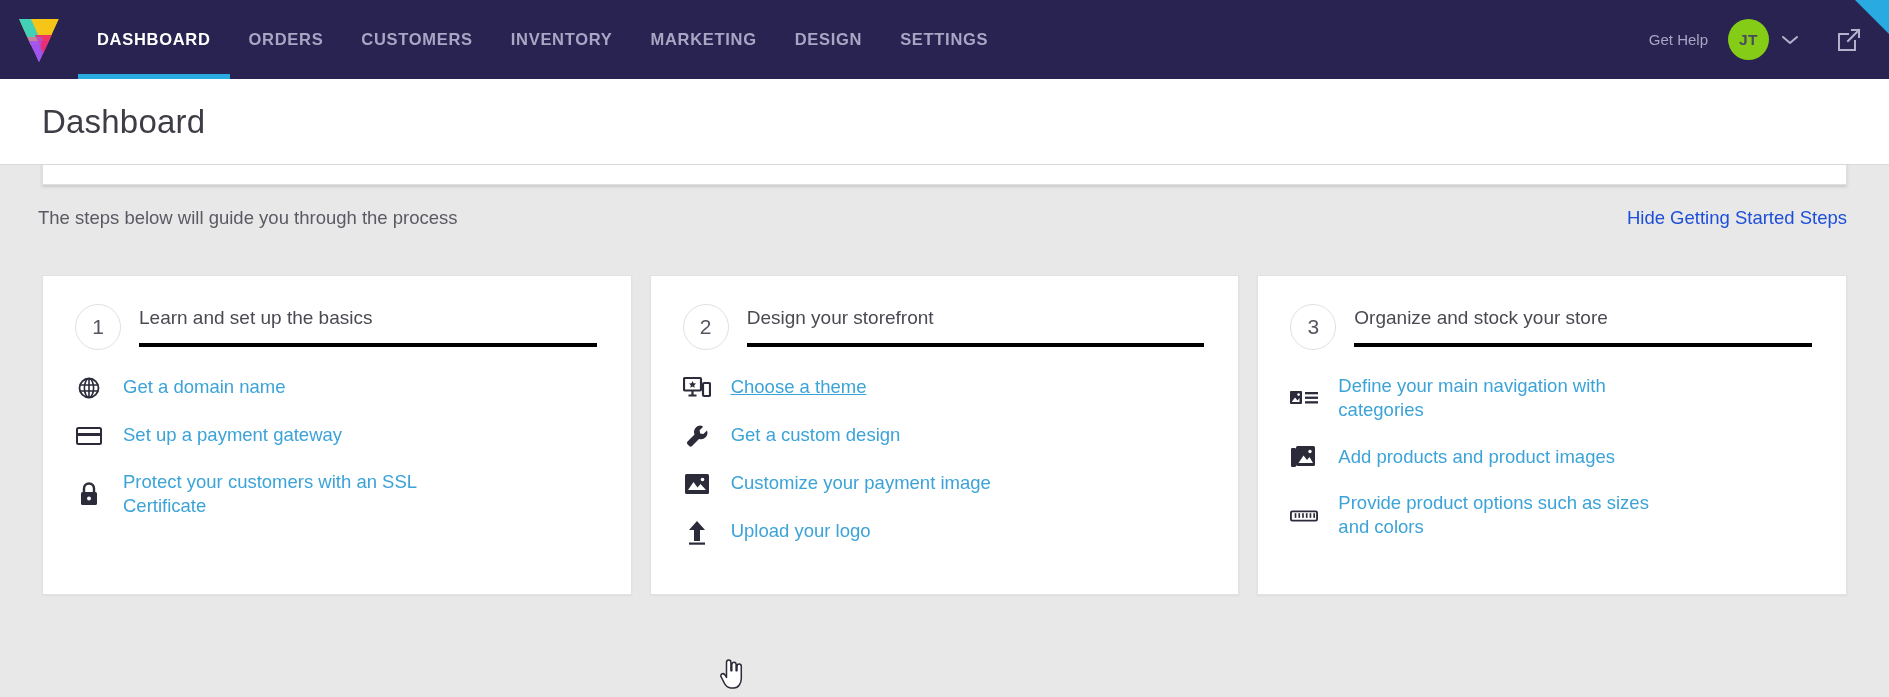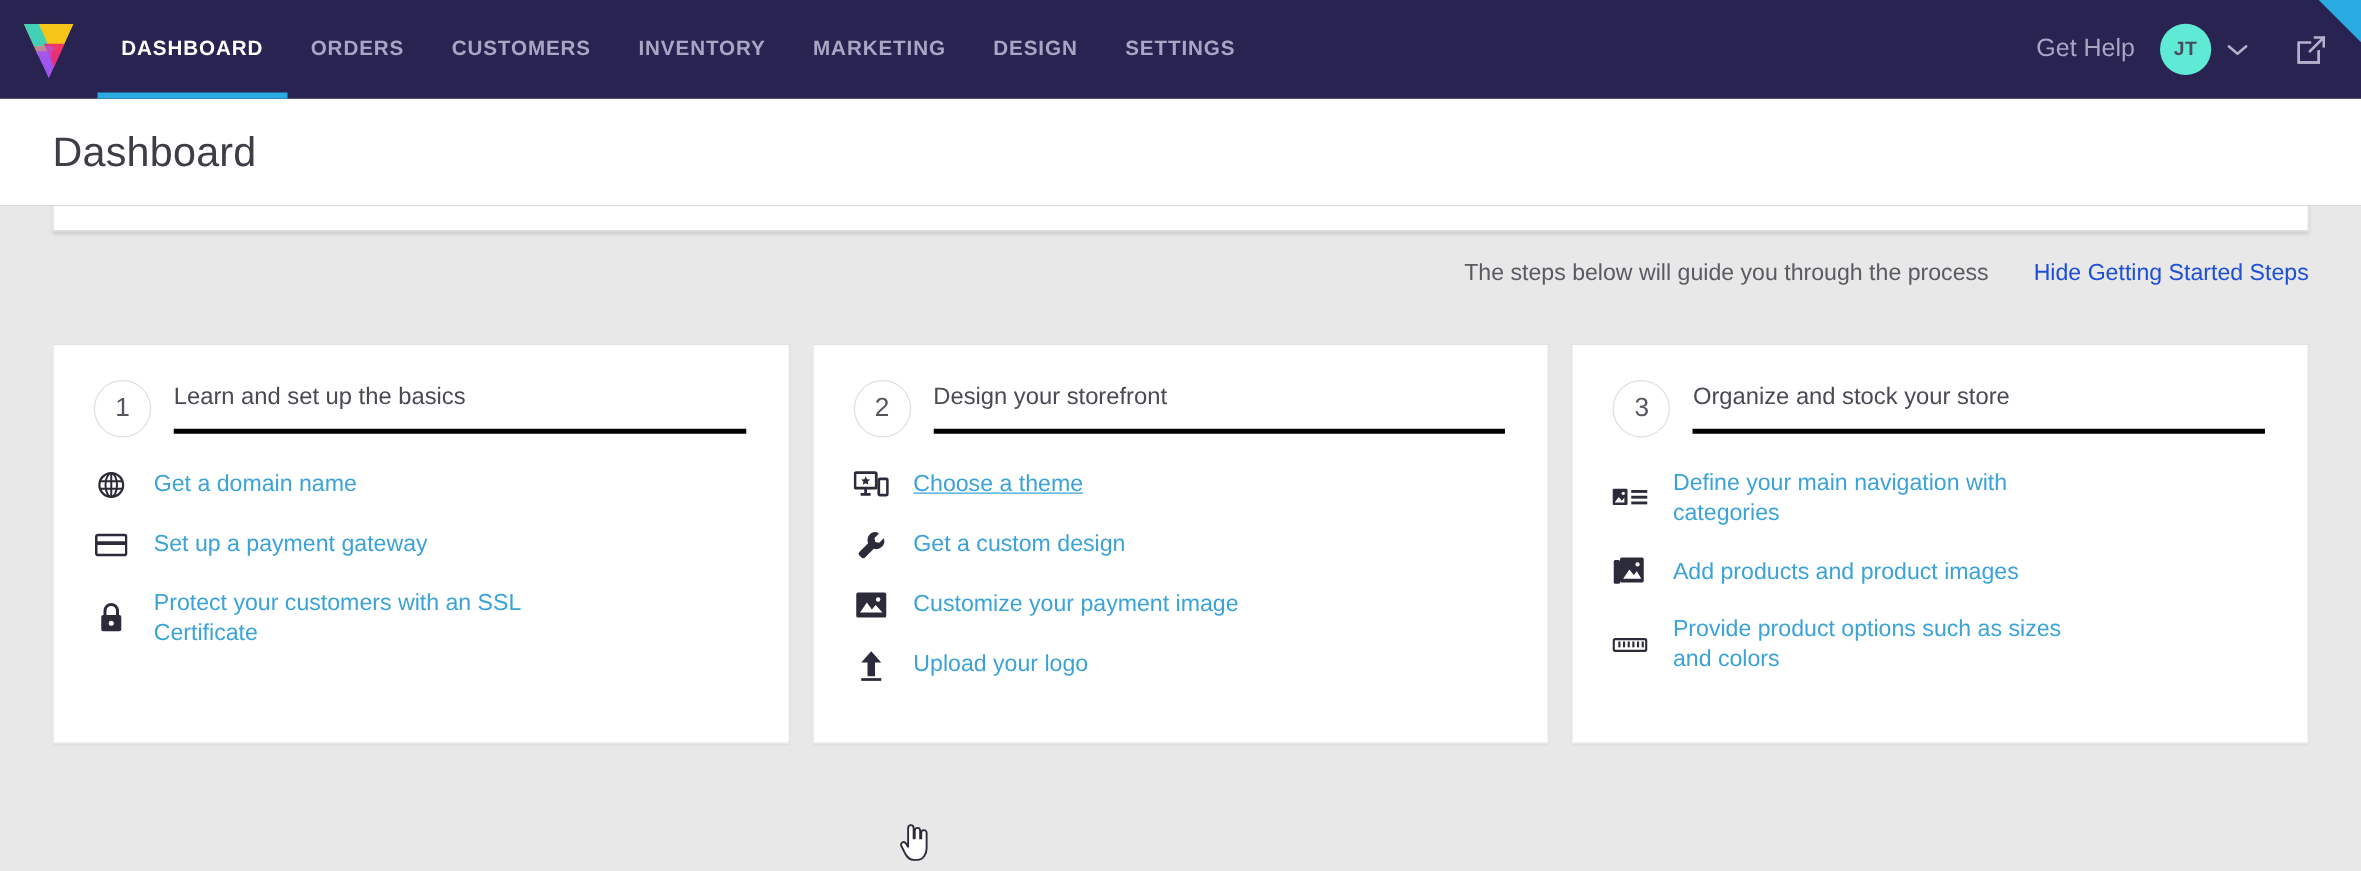--- a/index.html
+++ b/index.html
@@ -67,28 +67,28 @@
   }
   .nav-right {
     display: flex;
     align-items: center;
     padding-right: 26px;
     flex: 0 0 auto;
     gap: 0px;
   }
   .gethelp {
     color: #a9a5c4;
-    font-size: 20px;
+    font-size: 15px;
     cursor: pointer;
     margin-right: 20px;
   }
   .avatar {
     width: 41px; height: 41px;
     border-radius: 50%;
-    background: #5eead4;
+    background: #84cc16;
     color: #4a4a5e;
     font-size: 15.5px;
     font-weight: bold;
     display: flex;
     align-items: center;
     justify-content: center;
     letter-spacing: .5px;
     cursor: pointer;
   }
   .caret {
@@ -137,21 +137,21 @@
     border: 1px solid #e0e0e0;
     box-shadow: 0 2px 3px rgba(0,0,0,0.13);
   }
   .steps-row {
     position: absolute;
     top: 42px;
     left: 38px;
     right: 42px;
     display: flex;
     align-items: center;
-    justify-content: flex-end;
+    justify-content: space-between;
     gap: 36px;
   }
   .steps-note {
     font-size: 18.5px;
     color: #5a5a63;
   }
   .hide-steps {
     font-size: 18.5px;
     color: #1d4ed8;
     cursor: pointer;

